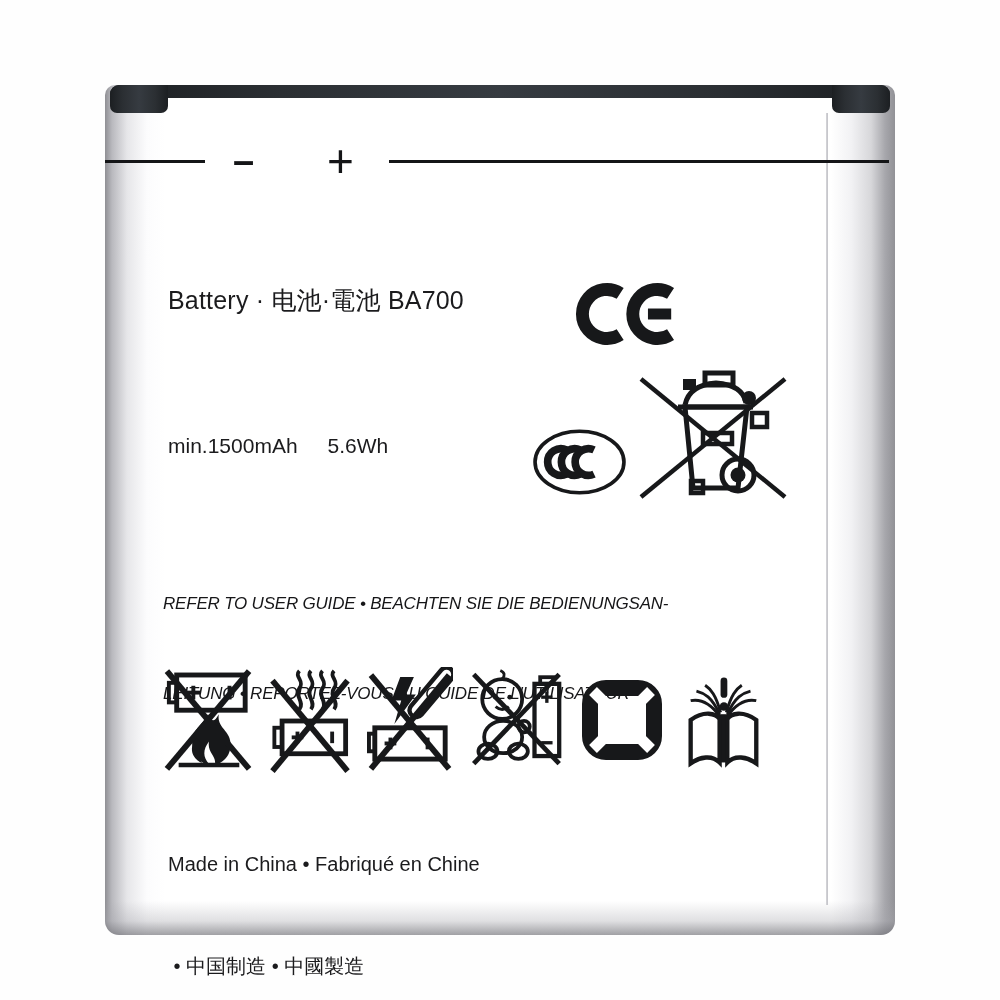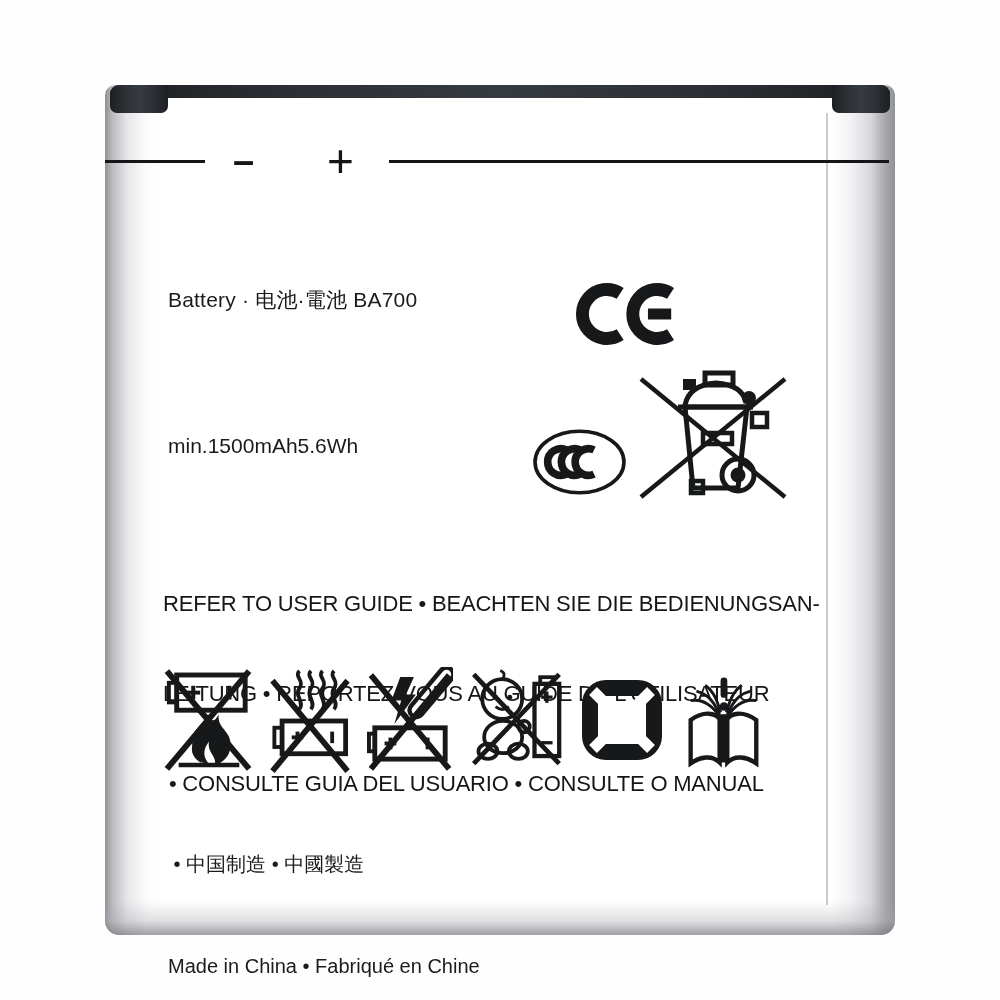--- a/index.html
+++ b/index.html
@@ -19,24 +19,24 @@
   .seam{position:absolute;left:721px;top:28px;width:2px;height:792px;
     background:linear-gradient(to right,#d6d6da,#c2c2c7);}
   
   .tline{position:absolute;height:3px;background:#141517;top:75px;}
   .tline.l{left:0;width:100px;}
   .tline.r{left:284px;width:500px;}
   .pol{position:absolute;color:#141517;line-height:1;}
   .pol.minus{left:128px;top:57px;font-size:38px;font-weight:700;}
   .pol.plus{left:222px;top:53px;font-size:46px;font-weight:400;}
   
-  .info{position:absolute;left:63px;top:200px;font-size:21px;line-height:30px;letter-spacing:.2px;}
+  .info{position:absolute;left:63px;top:200px;font-size:25px;line-height:30px;letter-spacing:.2px;}
   .cap-block{position:absolute;left:63px;top:346px;font-size:21px;line-height:30px;}
-  .cap-block .wh{text-align:center;}
-  .guide{position:absolute;left:58px;top:444px;font-size:22px;line-height:30px;white-space:pre;letter-spacing:-0.2px;color:#161618;}
+  .cap-block .wh{margin-left:30px;text-align:center;}
+  .guide{position:absolute;left:58px;top:444px;font-size:17px;line-height:30px;white-space:pre;letter-spacing:-0.2px;color:#161618;font-style:italic;}
   .origin{position:absolute;left:63px;top:694px;font-size:20px;line-height:34px;white-space:pre;}
   
   .ce{position:absolute;left:470px;top:196px;}
   .bin{position:absolute;left:528px;top:272px;}
   .ccc{position:absolute;left:426px;top:342px;}
   
   .icons{position:absolute;left:58px;top:578px;display:flex;align-items:flex-end;gap:15px;height:110px;}
   .icons svg{display:block;}
   .ic-recycle{margin-bottom:9px;}
   .ink{stroke:#17181a;fill:none;}
@@ -99,21 +99,20 @@
         <ellipse class="ink" stroke-width="4.5" cx="60" cy="43" rx="55" ry="38"></ellipse>
         <path class="ink" stroke-width="9.5" d="M44 28 A16.5 16.5 0 1 0 44 58"></path>
         <path class="ink" stroke-width="9.5" d="M61 28 A16.5 16.5 0 1 0 61 58"></path>
         <path class="ink" stroke-width="9.5" d="M78 28 A16.5 16.5 0 1 0 78 58"></path>
       </svg>
     </div>
 
     <div class="guide">
       <div>REFER TO USER GUIDE • BEACHTEN SIE DIE BEDIENUNGSAN-</div>
       <div>LEITUNG • REPORTEZ-VOUS AU GUIDE DE L'UTILISATEUR</div>
-      <div> • CONSULTE GUIA DEL USUARIO • CONSULTE O MANUAL</div>
     </div>
 
     <div class="icons">
 
       <svg width="90" height="106" viewBox="0 0 92 108">
         <rect class="ink" stroke-width="5" x="14" y="8" width="70" height="36"></rect>
         <rect class="ink" stroke-width="4" x="6" y="16" width="8" height="20"></rect>
         <line class="ink" stroke-width="4" x1="24" y1="26" x2="38" y2="26"></line>
         <line class="ink" stroke-width="4" x1="31" y1="19" x2="31" y2="33"></line>
         <line class="ink" stroke-width="4" x1="68" y1="19" x2="68" y2="33"></line>
@@ -201,18 +200,18 @@
         <path class="ink" stroke-width="3" d="M48 48 C56 30 64 26 72 24"></path>
         <path class="ink" stroke-width="3" d="M47 46 C52 28 57 22 63 18"></path>
         <rect class="inkf" x="40" y="48" width="8" height="50"></rect>
         <path class="ink" stroke-width="4.5" d="M10 54 C24 44 36 47 40 53 L40 98 C32 90 20 92 10 99 Z"></path>
         <path class="ink" stroke-width="4.5" d="M78 54 C64 44 52 47 48 53 L48 98 C56 90 68 92 78 99 Z"></path>
       </svg>
 
     </div>
 
     <div class="origin">
+      <div>Made in China • Fabriqué en Chine</div>
       <div> • 中国制造 • 中國製造</div>
-      <div>Made in China • Fabriqué en Chine</div>
     </div>
 
   </div>
 </div>
 
 </body></html>

